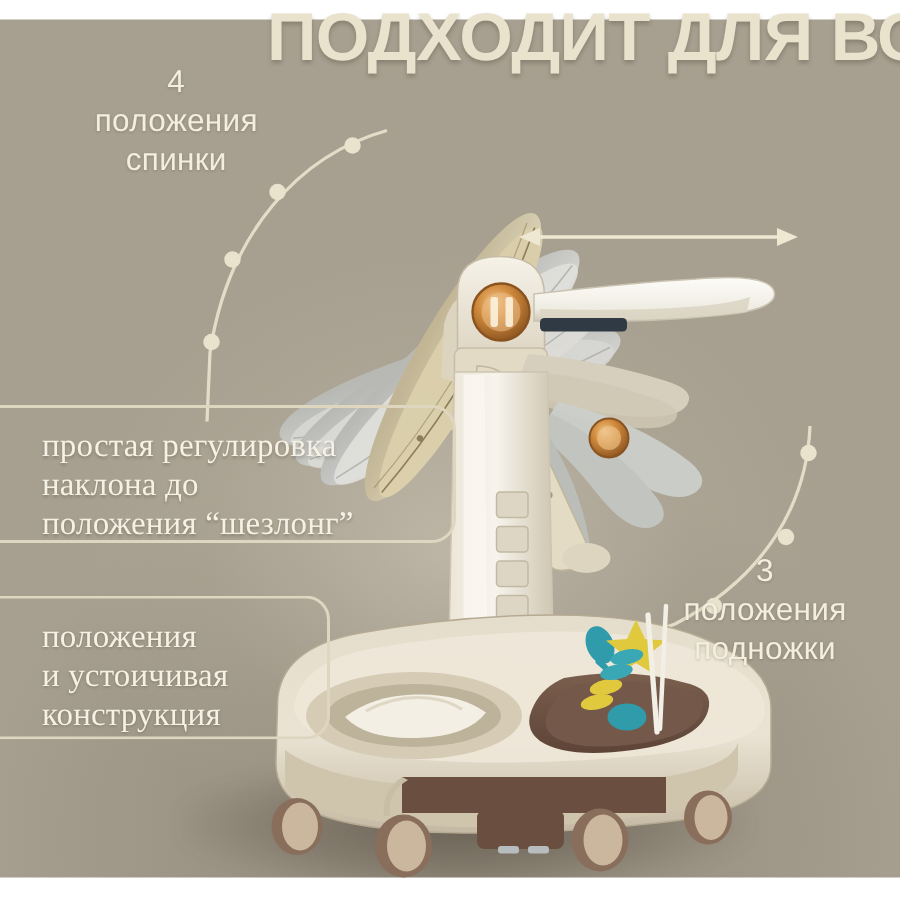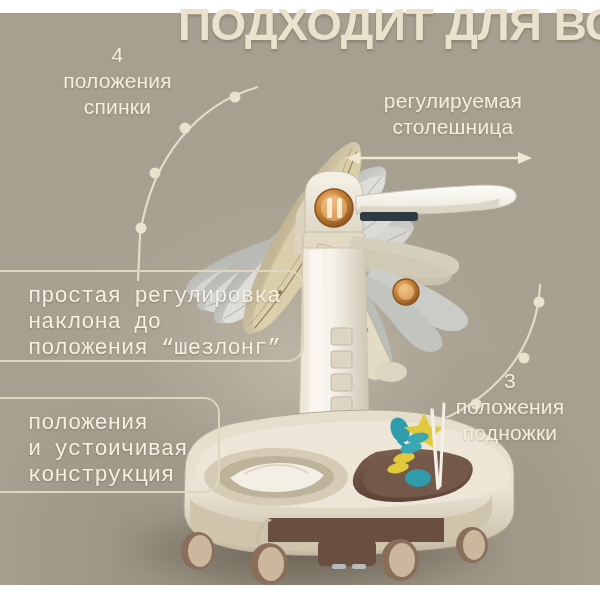--- a/index.html
+++ b/index.html
@@ -102,21 +102,21 @@
     position: absolute;
     border: 2px solid #ded6bf;
     border-left: none;
     border-top-right-radius: 16px;
     border-bottom-right-radius: 16px;
     box-sizing: border-box;
     z-index: 26;
   }
   .framed .framed-text {
     color: #f5f1e4;
-    font-family: Liberation Mono, monospace;
+    font-family: Liberation Serif, serif;
     font-size: 22px;
     line-height: 26px;
     letter-spacing: 0.1px;
     white-space: pre-line;
     text-shadow: 0 1px 2px rgba(60,52,40,0.3);
   }
   #box-recline {
     left: -16px;
     top: 270px;
     width: 320px;
@@ -364,24 +364,20 @@
   <div class="product-hit"></div>
 
   <div class="title">ПОДХОДИТ ДЛЯ ВСЕХ</div>
 
   <div class="callout" id="callout-backrest">
     <span style="white-space:pre-line">4
 положения
 спинки</span>
   </div>
 
-  <div class="callout" id="callout-tabletop">
-    <span style="white-space:pre-line">регулируемая
-столешница</span>
-  </div>
 
   <svg class="arrow-wrap" viewBox="0 0 190 20">
     <line x1="12" y1="10" x2="178" y2="10" stroke="#eee7d2" stroke-width="2.4"></line>
     <polygon points="2,10 16,4 16,16" fill="#eee7d2"></polygon>
     <polygon points="188,10 174,4 174,16" fill="#eee7d2"></polygon>
   </svg>
 
   <div class="callout" id="callout-footrest">
     <span style="white-space:pre-line">3
 положения

